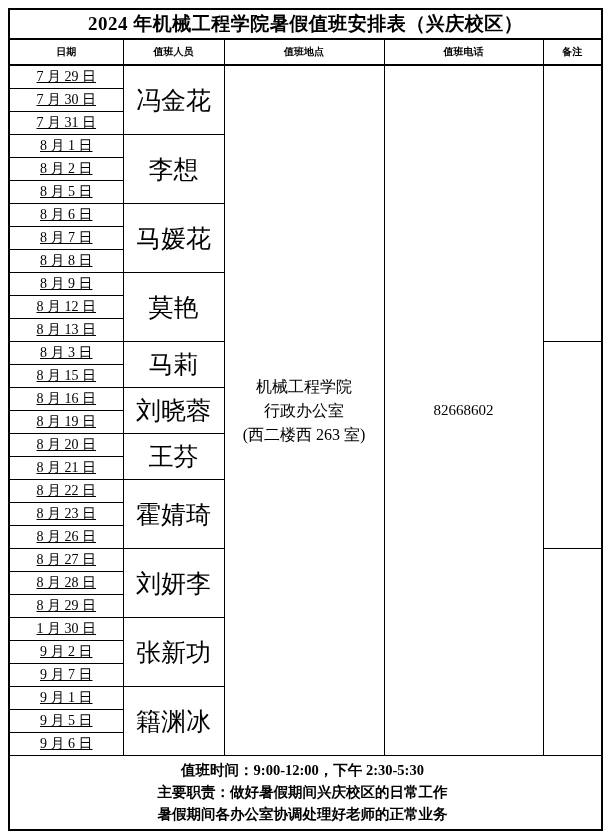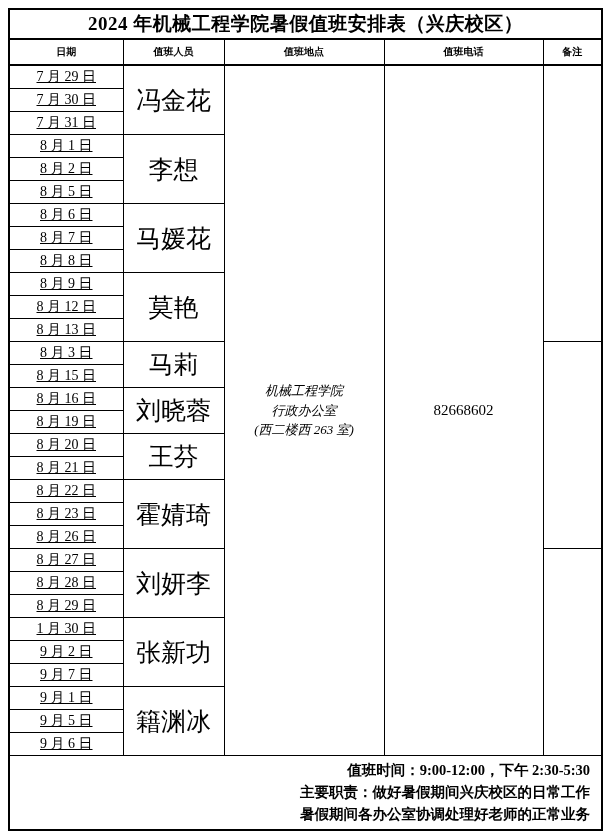--- a/index.html
+++ b/index.html
@@ -45,32 +45,31 @@
   }
   td.date-cell {
     font-size: 14px;
     height: 22px;
     text-decoration: underline;
   }
   td.person-cell {
     font-size: 25px;
   }
   td.location-cell {
-    font-size: 13px;
+    font-size: 16px;
     line-height: 1.5;
-    font-style: italic;
   }
   td.phone-cell {
     font-size: 15px;
   }
   td.remark-cell {
     background: #ffffff;
   }
   tr.footer-row td {
-    text-align: right;
+    text-align: center;
     font-weight: bold;
     font-size: 14.5px;
     line-height: 1.52;
     padding: 3px 11px 4px 5px;
     font-family: Liberation Serif, serif;
   }
   tr.footer-row .footer-line {
     white-space: nowrap;
   }
 </style>

